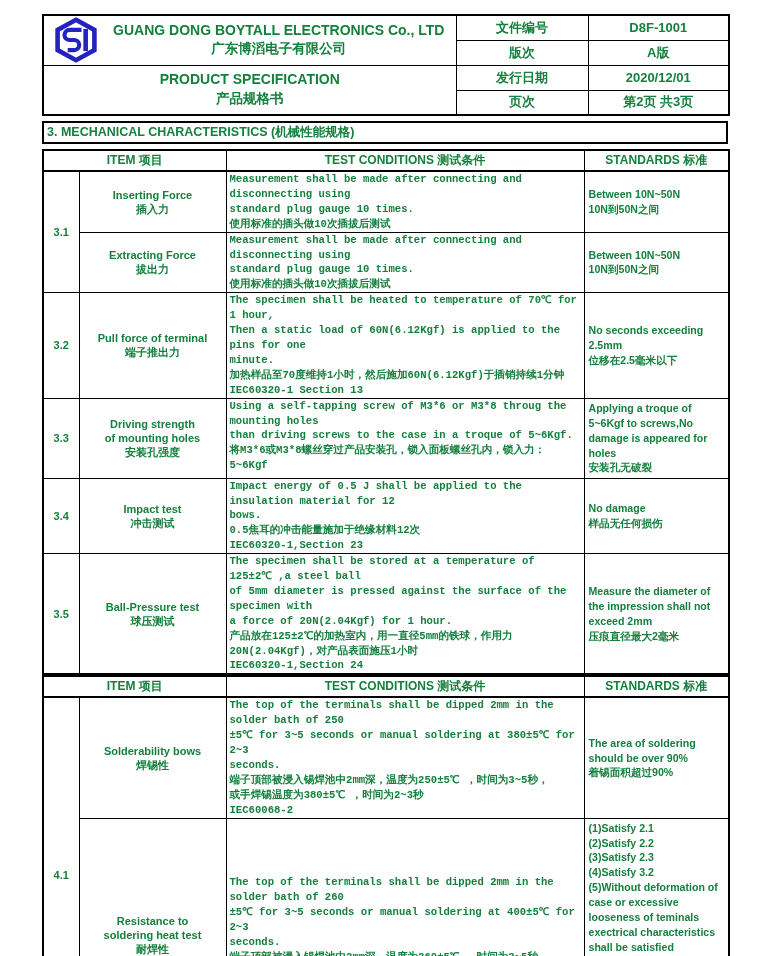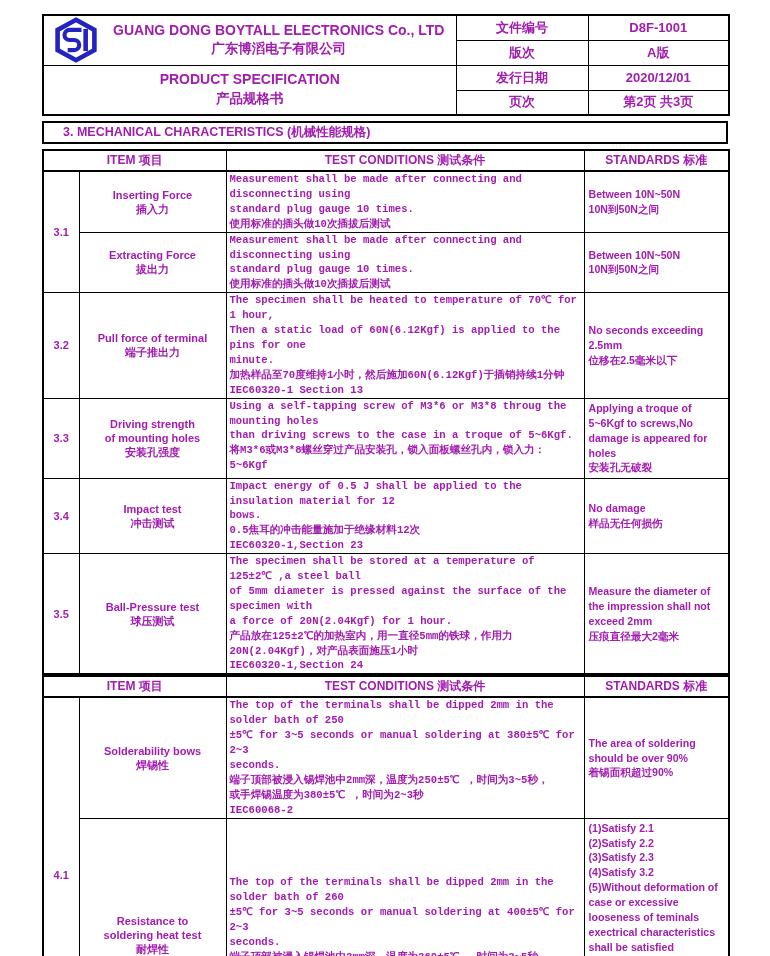--- a/index.html
+++ b/index.html
@@ -1,18 +1,18 @@
 <!DOCTYPE html>
 <html><head>
 <meta charset="utf-8">
 <style>
   html,body{margin:0;padding:0;background:#fff;}
   .page{
     width:770px;height:956px;box-sizing:border-box;
-    padding:14px 42px 0 42px;background:#fff;color:#a21caf;
+    padding:14px 42px 0 42px;background:#fff;color:#15803d;
     font-family:"Liberation Sans",sans-serif;position:relative;
   }
   table{border-collapse:collapse;table-layout:fixed;width:686px;}
   td,th{border:1px solid #000;overflow:hidden;box-sizing:border-box;}
   .hdr-table,.spec-table{border:2px solid #000;}
 
   
   .hdr-table td{font-weight:bold;}
   .company-cell{vertical-align:middle;}
   .company-wrap{display:flex;align-items:center;}
@@ -22,21 +22,21 @@
   .company-cn{font-size:13.5px;font-weight:bold;margin-top:2px;}
   .title-cell{vertical-align:middle;text-align:center;}
   .title-en{font-size:14px;font-weight:bold;}
   .title-cn{font-size:13.5px;font-weight:bold;margin-top:3px;}
   .flabel{text-align:center;vertical-align:middle;font-size:13px;}
   .fvalue{text-align:center;vertical-align:middle;font-size:13px;}
 
   
   .sec-bar{
     border:2px solid #000;height:23px;line-height:19px;box-sizing:border-box;
-    margin:5px 0;font-weight:bold;font-size:12.5px;padding-left:19px;width:686px;
+    margin:5px 0;font-weight:bold;font-size:12.5px;padding-left:3px;width:686px;
   }
 
   
   .spec-table th{
     font-size:12px;font-weight:bold;text-align:center;vertical-align:middle;
     height:21px;border-bottom:2px solid #000;background:#fff;
   }
   .num{text-align:center;vertical-align:middle;font-size:11px;font-weight:bold;}
   .item{
     text-align:center;vertical-align:middle;font-size:11px;font-weight:bold;

